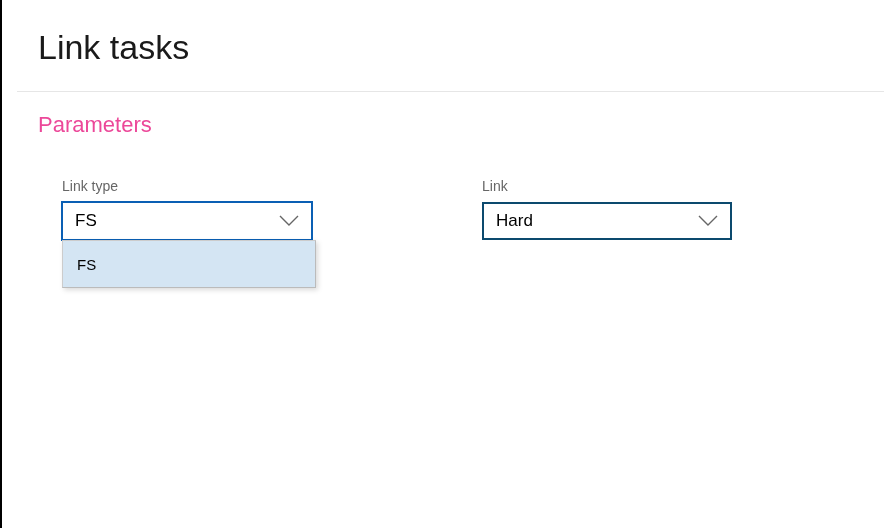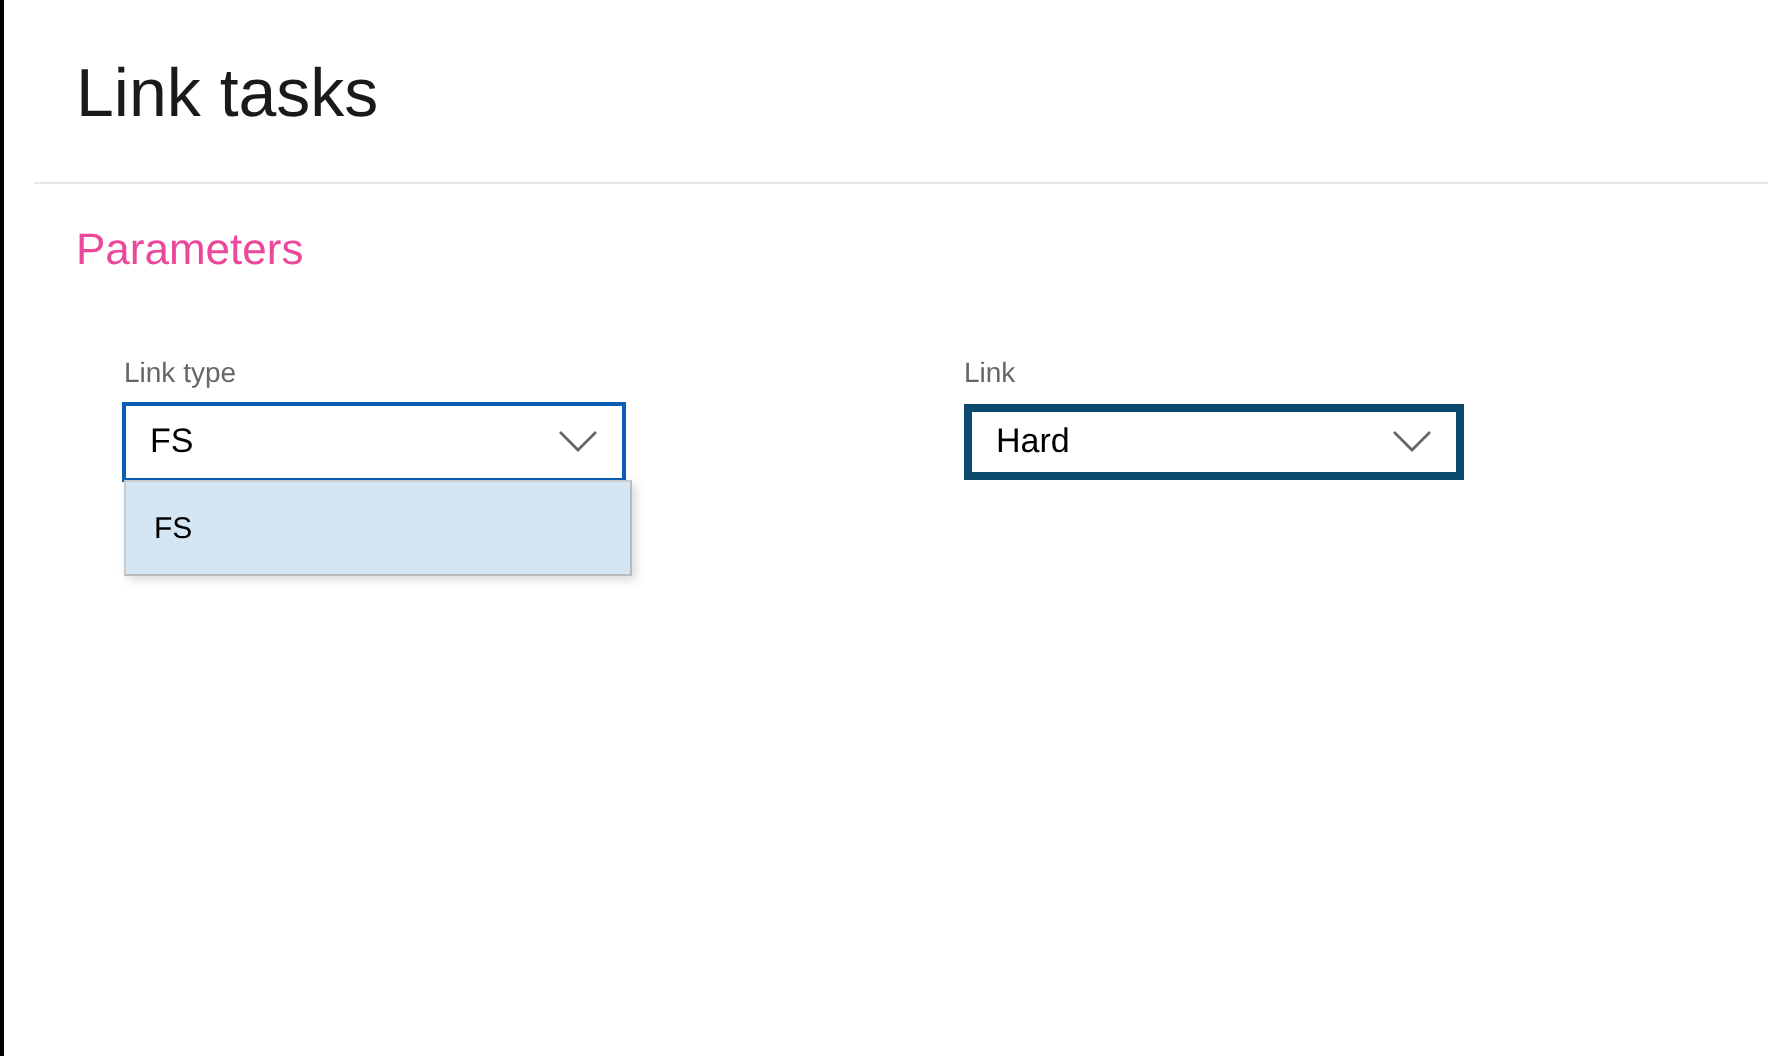--- a/index.html
+++ b/index.html
@@ -49,21 +49,21 @@
   .field-label {
     font-size: 14px;
     color: #666;
     margin-bottom: 8px;
   }
   .select-box {
     display: flex;
     align-items: center;
     justify-content: space-between;
     height: 38px;
-    border: 4px solid #0c4a6e;
+    border: 2px solid #0c4a6e;
     padding: 0 12px;
     font-size: 17px;
     cursor: pointer;
     background: #fff;
     box-sizing: border-box;
   }
   .select-box.focused {
     border: 1px solid #0a5fb4;
     box-shadow: 0 0 0 1px #0a5fb4;
   }

